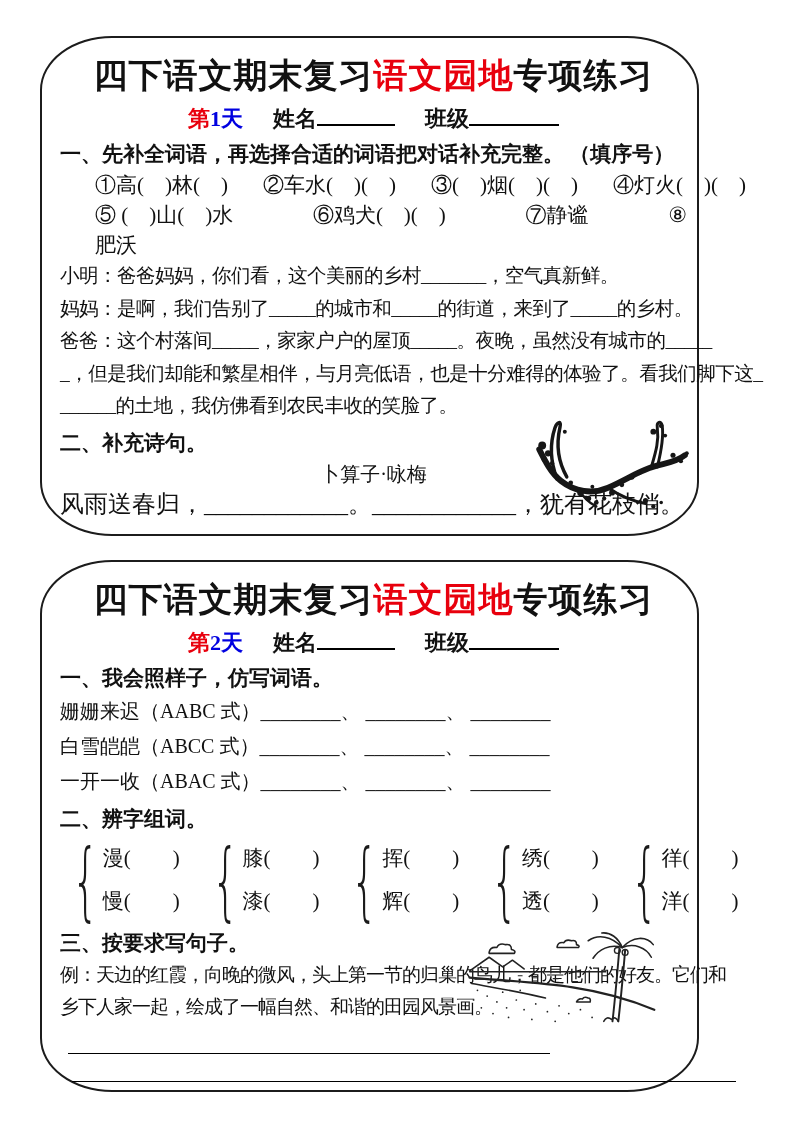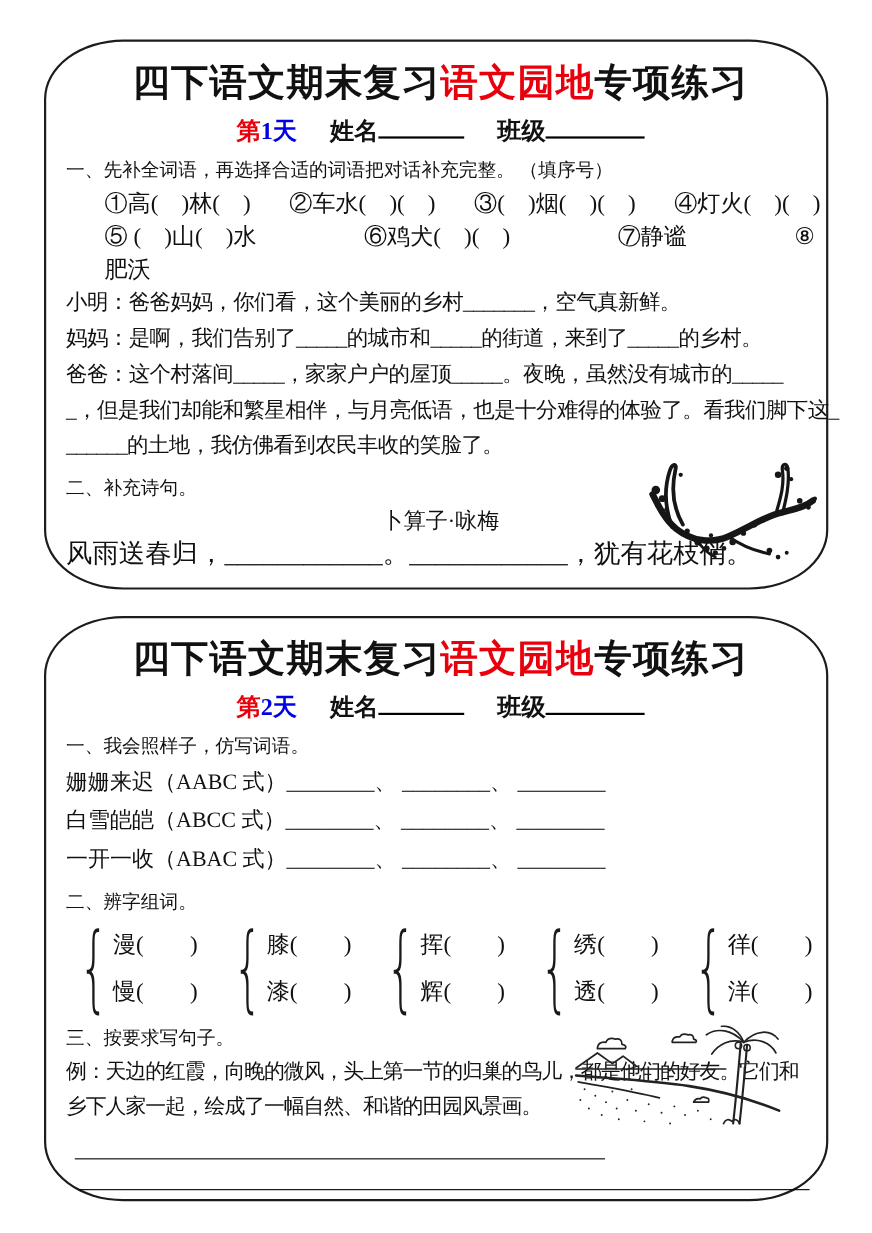--- a/index.html
+++ b/index.html
@@ -2,21 +2,21 @@
 <html><head>
 <meta charset="utf-8">
 <style>
   html,body{margin:0;padding:0;}
   body{
     width:793px;height:1121px;background:#ffffff;position:relative;
     font-family:"Liberation Serif","DejaVu Serif",serif;color:#111;
     overflow:hidden;
   }
   .card{
-    position:absolute;left:40px;width:713px;box-sizing:border-box;
+    position:absolute;left:40px;width:659px;box-sizing:border-box;
     border:2px solid #1c1c1c;border-radius:72px/54px;background:#fff;
     padding:0 10px 0 18px;
   }
   #card1{top:36px;height:500px;}
   #card2{top:560px;height:532px;}
   .main-title{
     text-align:center;font-size:34px;font-weight:bold;letter-spacing:1px;
     margin-top:16px;line-height:44px;white-space:nowrap;
   }
   .main-title .hl{color:#e8000d;}
@@ -25,21 +25,21 @@
     margin-top:2px;height:34px;font-weight:bold;font-size:22px;
   }
   .day .d1{color:#e8000d;}
   .day .d2{color:#0000e0;}
   .blank{
     display:inline-block;border-bottom:2px solid #000;height:22px;
     vertical-align:baseline;
   }
   .blank.name{width:78px;}
   .blank.cls{width:90px;}
-  .sec-head{font-weight:normal;font-size:17px;line-height:31px;margin-top:5px;white-space:pre;}
+  .sec-head{font-weight:bold;font-size:21px;line-height:31px;margin-top:5px;white-space:pre;}
   .line{font-size:20px;line-height:31px;white-space:pre;}
   .dlg{font-size:19.5px;letter-spacing:-0.5px;line-height:32.5px;}
   .word-row{display:flex;justify-content:space-between;font-size:21px;line-height:30px;}
   .word-row span{white-space:pre;margin-left:35px;}
   .word-row.single{justify-content:flex-start;}
   .poem-title{text-align:center;font-size:20px;line-height:30px;font-weight:normal;}
   .poem-line{font-size:24px;line-height:30px;white-space:pre;}
   .fill-rows .line{line-height:35px;}
   .pairs{display:flex;gap:30px;padding-left:10px;margin-top:2px;}
   .pair{display:flex;align-items:center;}

